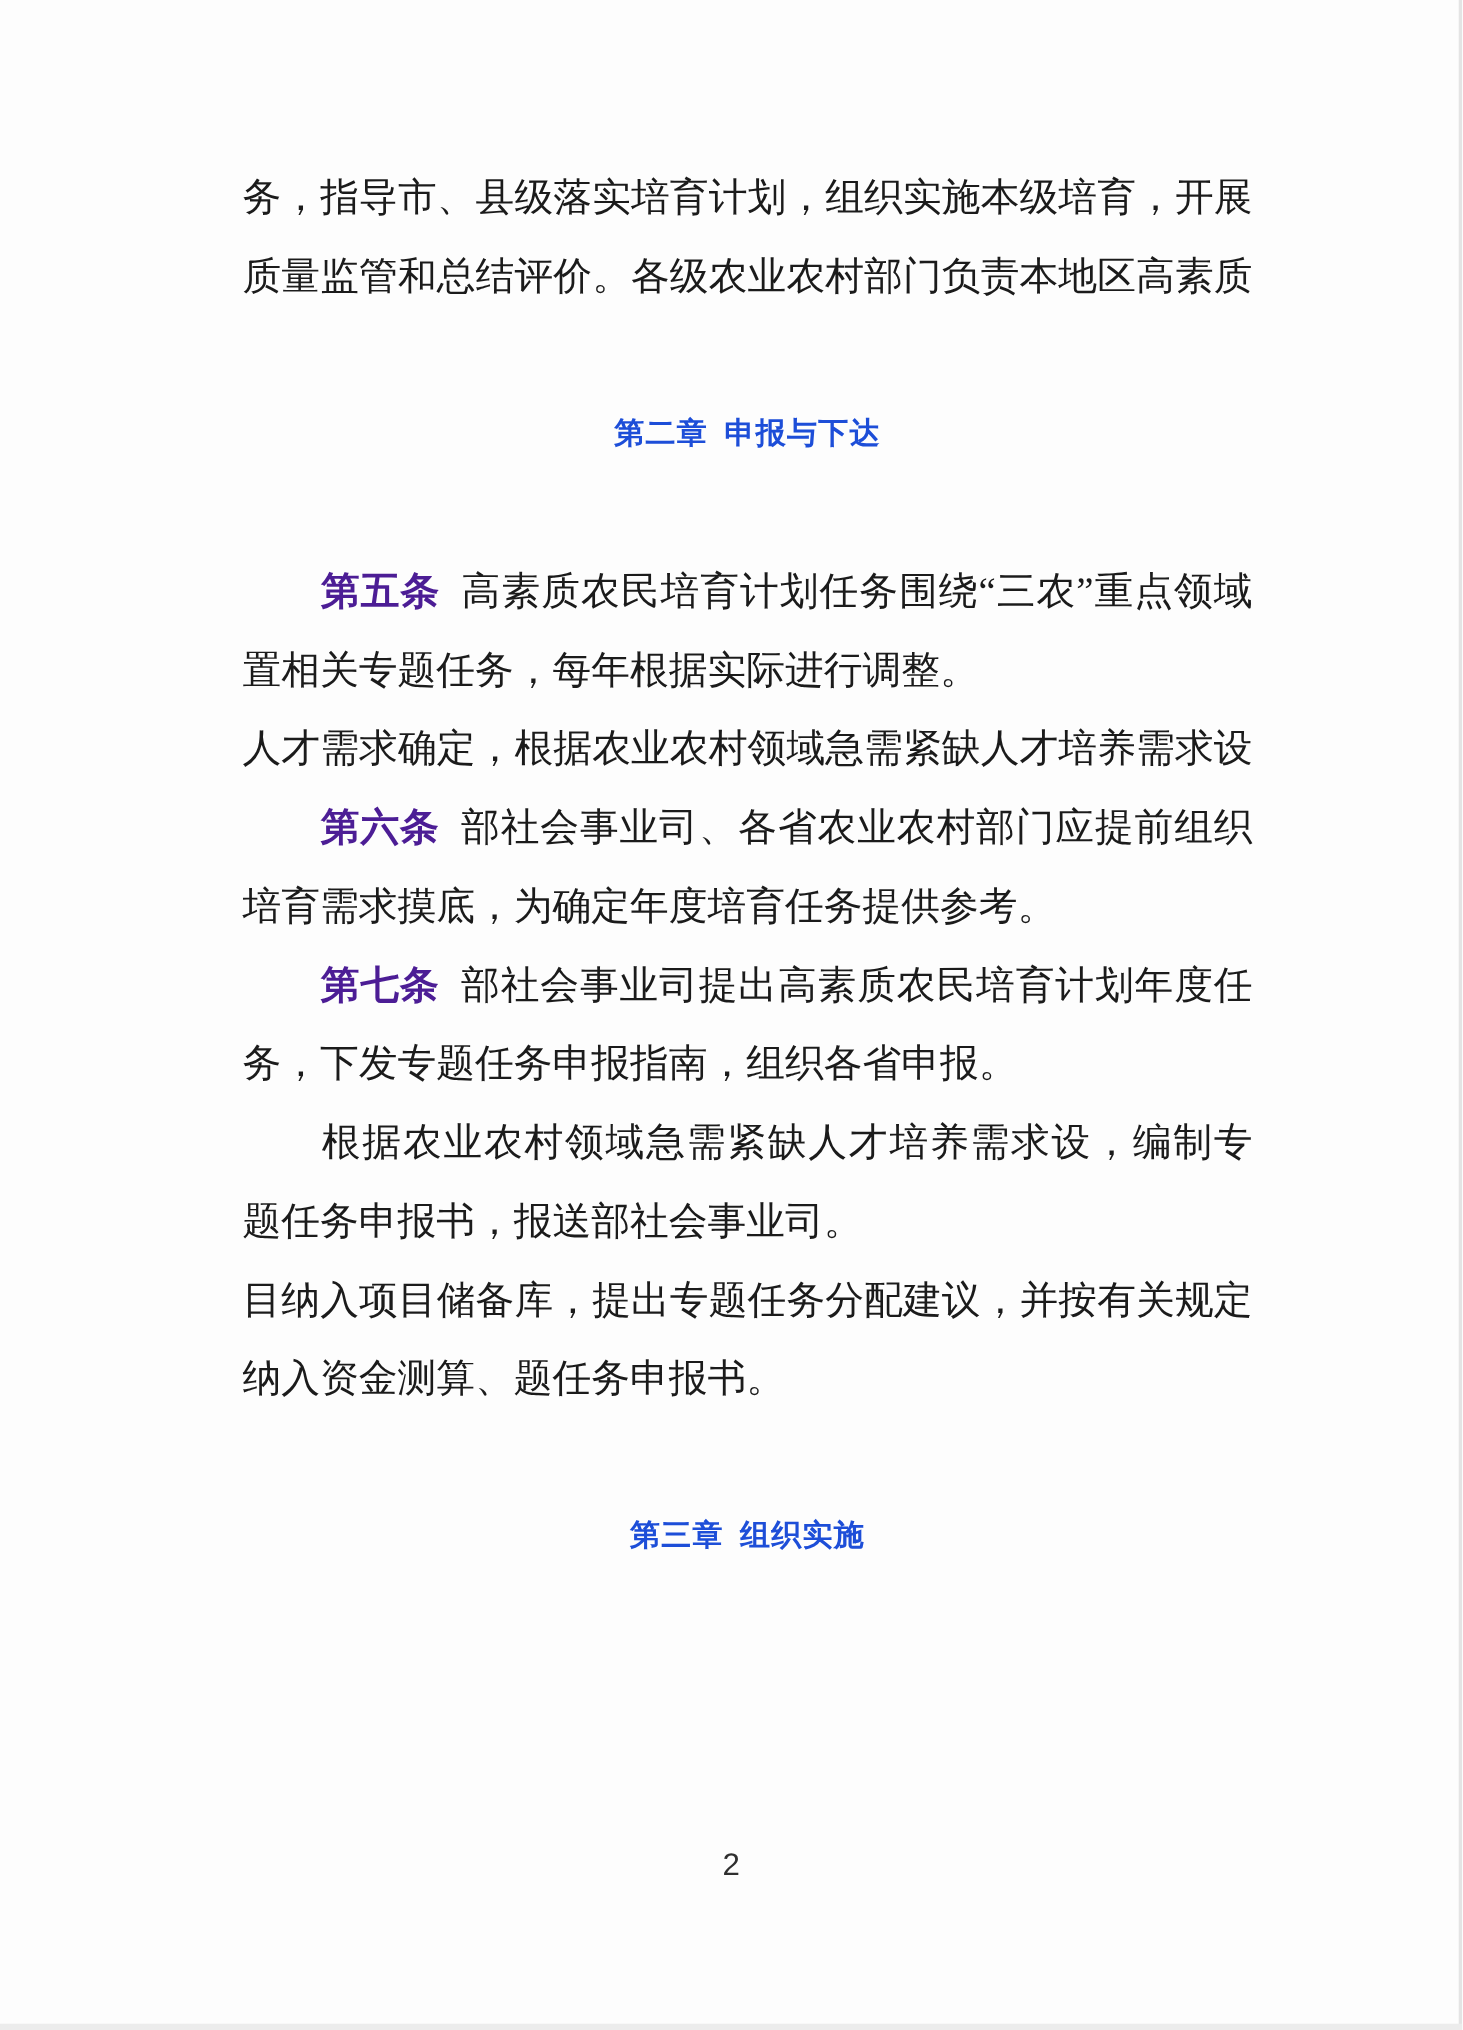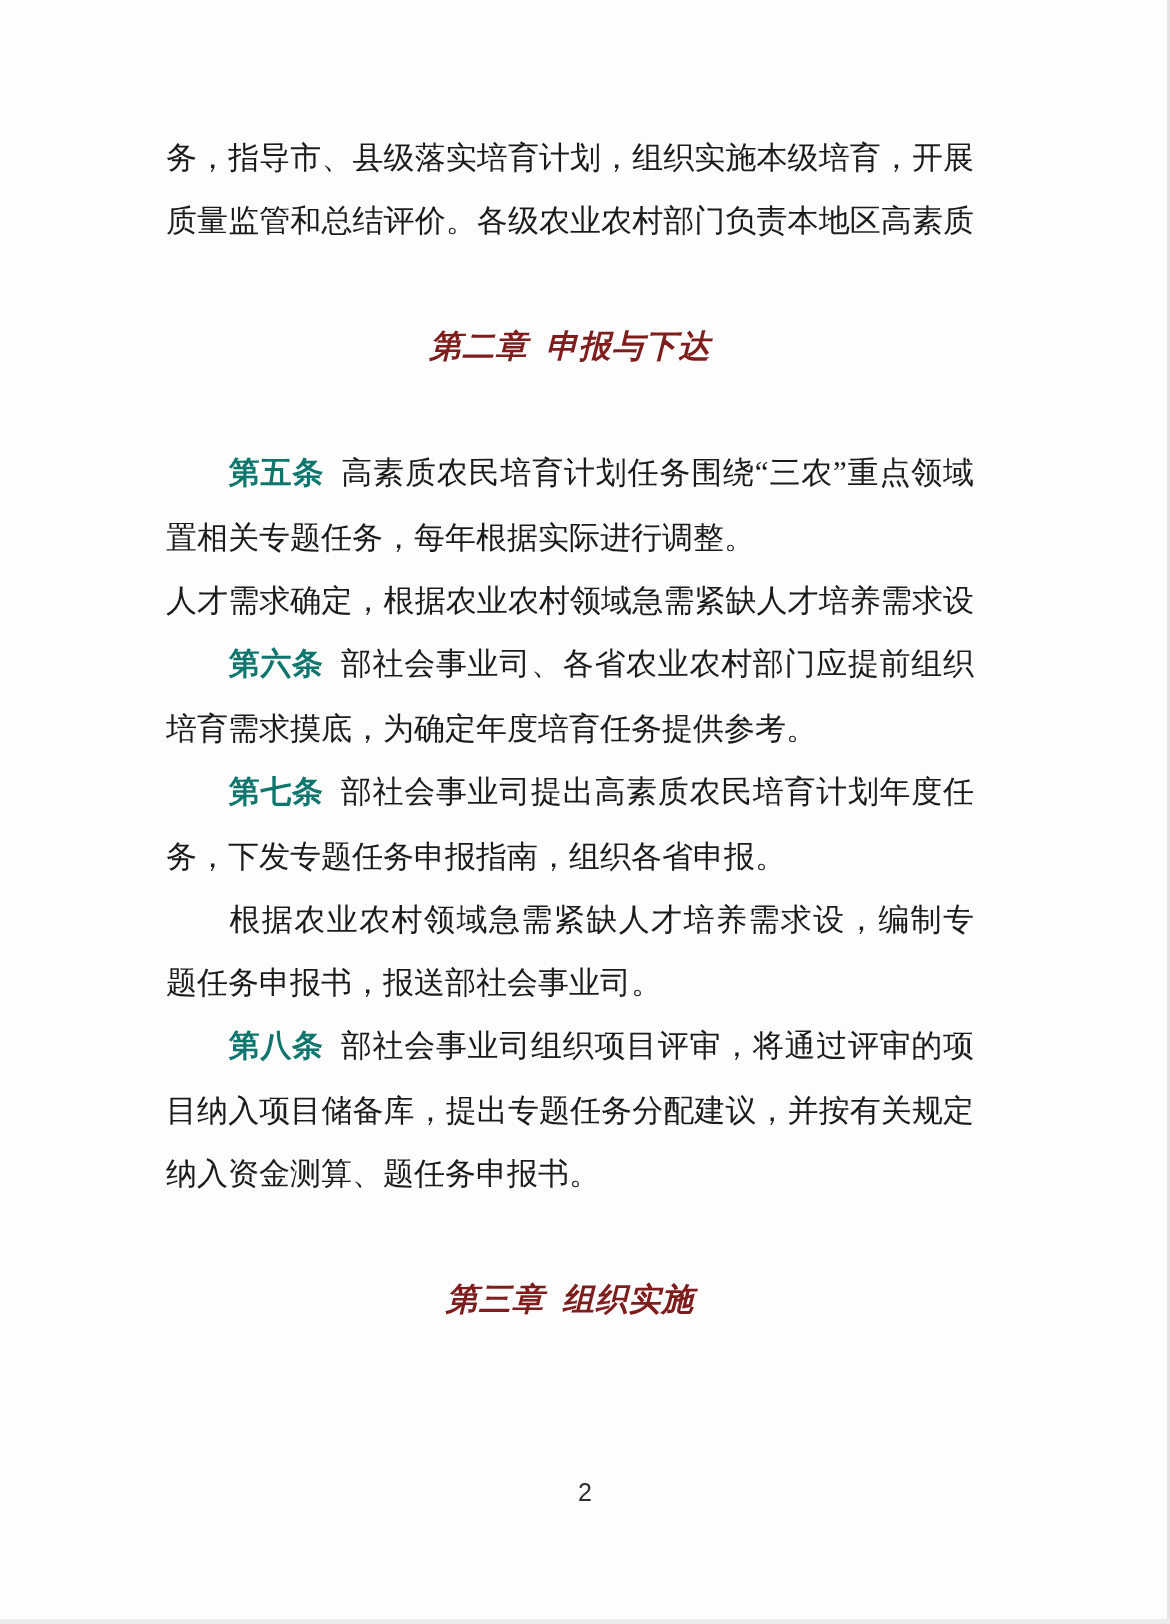--- a/index.html
+++ b/index.html
@@ -11,21 +11,21 @@
     position: relative;
     width: 1170px;
     height: 1624px;
     background: #fdfdfd;
     overflow: hidden;
     color: #1b1b1b;
     font-family: "Liberation Serif", serif;
   }
   .content {
     position: absolute;
-    left: 166px;
+    left: 194px;
     top: 126px;
     width: 808px;
   }
   .para {
     margin: 0;
     font-size: 31px;
     line-height: 63px;
   }
   .line {
     display: block;
@@ -34,35 +34,34 @@
     white-space: normal;
   }
   .line.last {
     text-align-last: left;
   }
   .indent-space {
     display: inline-block;
     width: 2em;
   }
   .article-label {
-    font-family: Liberation Mono, monospace;
+    font-family: Liberation Serif, serif;
     font-weight: 700;
-    color: #0f766e;
+    color: #4c1d95;
     margin-right: 0.55em;
   }
   .chapter-heading {
     margin: 63px 0;
     font-family: "Liberation Sans", sans-serif;
     font-weight: 700;
-    font-size: 32px;
+    font-size: 24px;
     line-height: 63px;
     text-align: center;
-    color: #7f1d1d;
+    color: #1d4ed8;
     letter-spacing: 1px;
-    font-style: italic;
   }
   .chapter-heading.no-gap-below {
     margin-bottom: 0;
   }
   .chapter-num {
     margin-right: 0.55em;
   }
   .page-number {
     position: absolute;
     top: 1478px;
@@ -120,21 +119,20 @@
       <span class="line"><span class="indent-space"></span><span class="article-label">第七条</span><span>部社会事业司提出高素质农民培育计划年度任</span></span>
       <span class="line last">务，下发专题任务申报指南，组织各省申报。</span>
     </p>
 
     <p class="para">
       <span class="line"><span class="indent-space"></span><span>根据农业农村领域急需紧缺人才培养需求设，编制专</span></span>
       <span class="line last">题任务申报书，报送部社会事业司。</span>
     </p>
 
     <p class="para">
-      <span class="line"><span class="indent-space"></span><span class="article-label">第八条</span><span>部社会事业司组织项目评审，将通过评审的项</span></span>
       <span class="line">目纳入项目储备库，提出专题任务分配建议，并按有关规定</span>
       <span class="line last">纳入资金测算、题任务申报书。</span>
     </p>
 
     <h2 class="chapter-heading no-gap-below">
       <span class="chapter-num">第三章</span><span>组织实施</span>
     </h2>
 
 
   </main>

